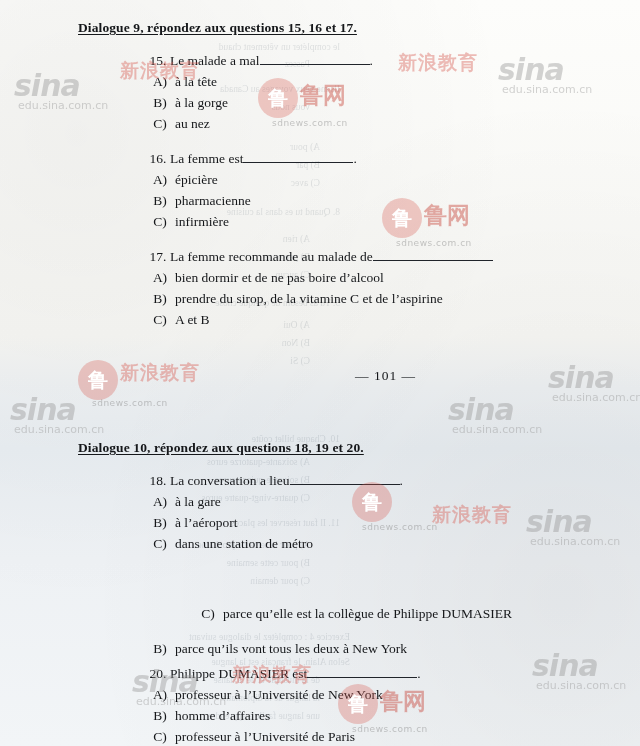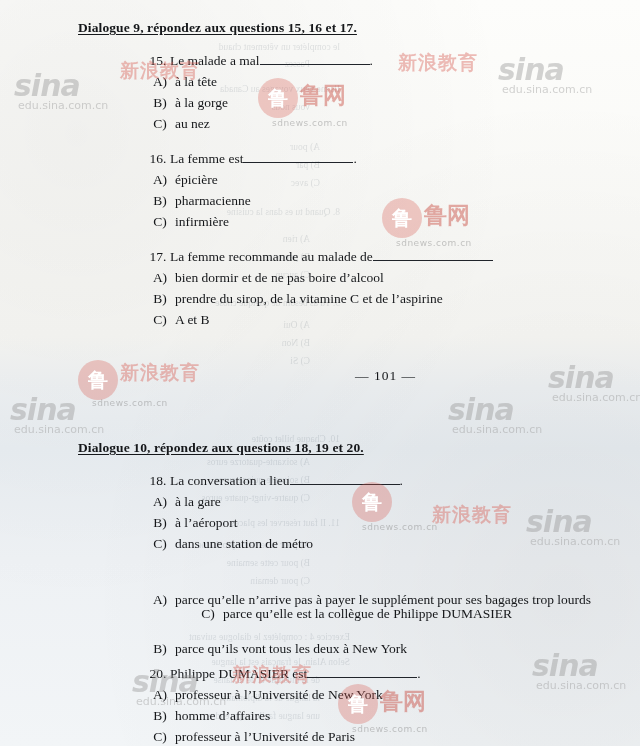--- a/index.html
+++ b/index.html
@@ -202,23 +202,20 @@
   <div class="opt" style="left:145px;top:494px;">
     <span class="lbl">A)</span><span>à la gare</span>
   </div>
   <div class="opt" style="left:145px;top:515px;">
     <span class="lbl">B)</span><span>à l’aéroport</span>
   </div>
   <div class="opt" style="left:145px;top:536px;">
     <span class="lbl">C)</span><span>dans une station de métro</span>
   </div>
 
-  <div class="opt" style="left:145px;top:592px;">
-    <span class="lbl">A)</span><span>parce qu’elle n’arrive pas à payer le supplément pour ses bagages trop lourds</span>
-  </div>
   <div class="opt" style="left:145px;top:613px;margin-top:28px;">
     <span class="lbl">B)</span><span>parce qu’ils vont tous les deux à New York</span>
   </div>
   <div class="opt" style="left:145px;top:606px;margin-left:48px;">
     <span class="lbl">C)</span><span>parce qu’elle est la collègue de Philippe DUMASIER</span>
   </div>
 
   <div class="q" style="left:98px;top:665px;">
     <span class="num">20.</span><span class="stem">Philippe DUMASIER est</span><span class="blank" style="width:110px;"></span><span>.</span>
   </div>

